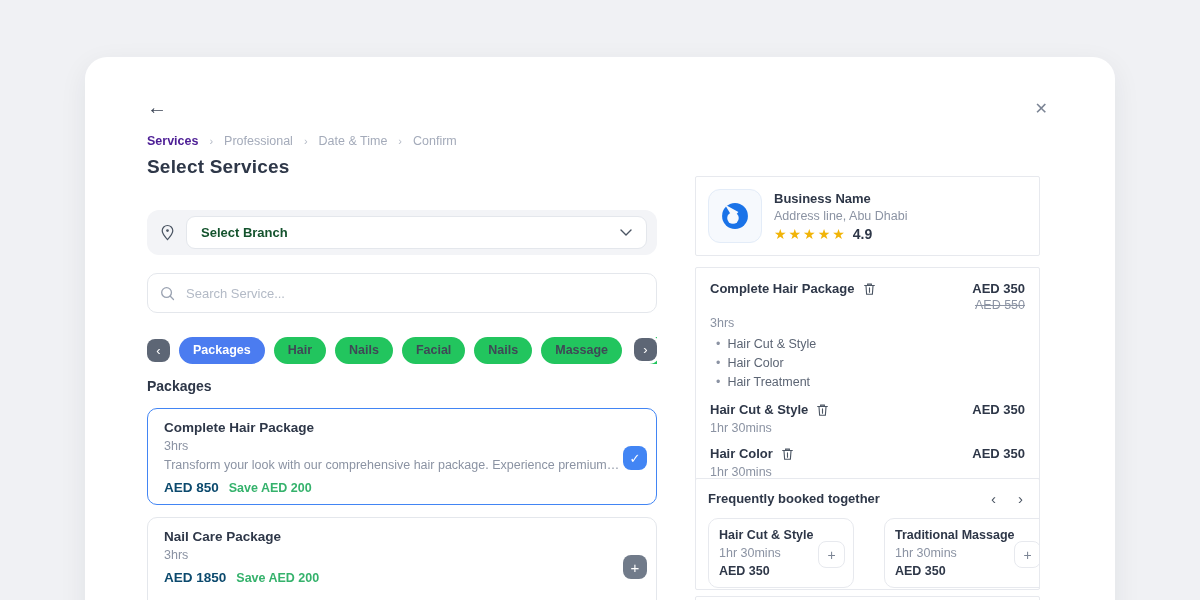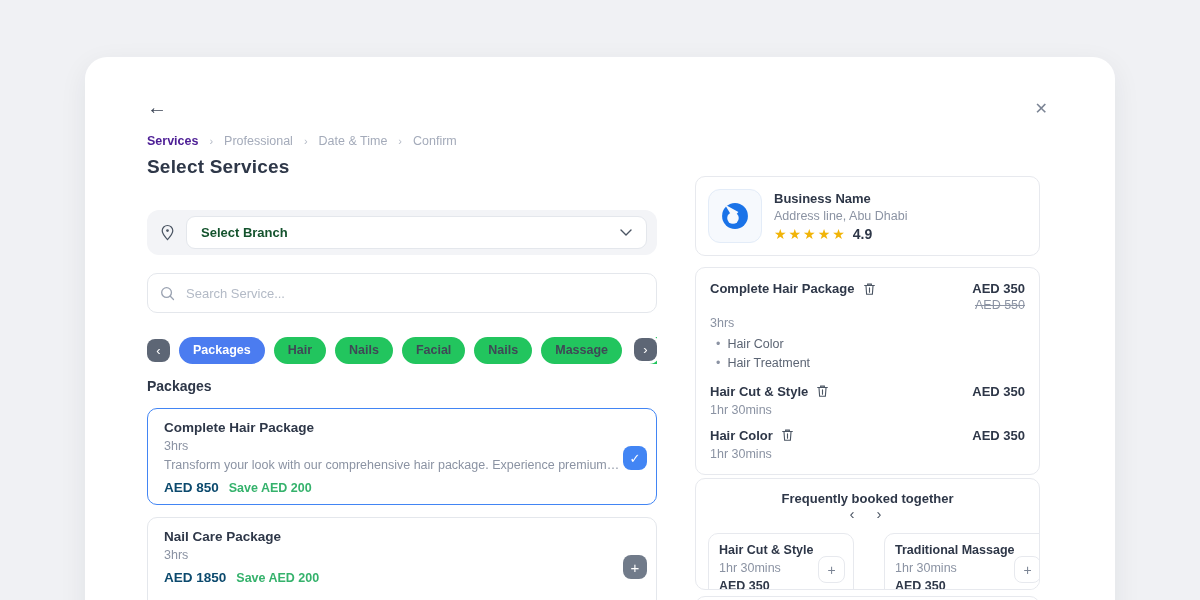--- a/index.html
+++ b/index.html
@@ -42,21 +42,21 @@
   .svc-card.selected{border:1.5px solid #4285f4;}
   .svc-card .name{font-size:13.5px;font-weight:700;color:#2e3748;}
   .svc-card .dur{font-size:12.5px;color:#8b93a3;margin-top:4px;}
   .svc-card .desc{font-size:12.5px;color:#8b93a3;margin-top:5px;max-width:458px;white-space:nowrap;overflow:hidden;text-overflow:ellipsis;}
   .svc-card .price-row{margin-top:8px;display:flex;align-items:baseline;gap:10px;}
   .svc-card .price{font-size:13.5px;font-weight:700;color:#0c4a6e;}
   .svc-card .save{font-size:12.5px;font-weight:600;color:#35b26c;}
   .svc-check{position:absolute;right:9px;top:37px;width:24px;height:24px;border-radius:8px;background:#4285f4;color:#fff;display:flex;align-items:center;justify-content:center;font-size:13px;font-weight:700;cursor:pointer;}
   .svc-add{position:absolute;right:9px;top:37px;width:24px;height:24px;border-radius:8px;background:#717b8a;color:#fff;display:flex;align-items:center;justify-content:center;font-size:15px;cursor:pointer;}
   
-  .panel-card{position:absolute;left:610px;width:345px;background:#fff;border:1px solid #e7e9ee;border-radius:10px;box-sizing:border-box;}
+  .panel-card{position:absolute;left:610px;width:345px;background:#fff;border:1px solid #e7e9ee;border-radius:2px;box-sizing:border-box;}
   .biz-card{top:119px;height:80px;display:flex;align-items:center;gap:12px;padding:12px;}
   .biz-logo{width:52px;height:52px;border-radius:12px;background:#f6f9fd;border:1px solid #e3ecf8;display:flex;align-items:center;justify-content:center;flex:0 0 auto;}
   .biz-name{font-size:13px;font-weight:700;color:#2e3748;}
   .biz-addr{font-size:12.5px;color:#8b93a3;margin-top:3px;}
   .biz-rating{margin-top:3px;display:flex;align-items:center;gap:6px;}
   .stars{color:#f1b408;font-size:14px;letter-spacing:2px;}
   .rating-val{font-size:14px;font-weight:700;color:#2e3748;}
   
   .cart-card{top:210px;min-height:196px;padding:13px 14px;}
   .cart-item{margin-bottom:11px;}
@@ -66,21 +66,21 @@
   .cart-name{font-size:13px;font-weight:700;color:#2e3748;}
   .cart-price{font-size:13px;font-weight:700;color:#2e3748;text-align:right;}
   .cart-oldprice{font-size:12.5px;color:#8b93a3;text-decoration:line-through;text-align:right;margin-top:2px;}
   .cart-dur{font-size:12.5px;color:#8b93a3;margin-top:4px;}
   .cart-includes{list-style:none;margin:5px 0 0 6px;padding:0;}
   .cart-includes li{font-size:12.5px;color:#5c6574;line-height:1.5;}
   .cart-includes li .b{margin-right:7px;color:#8b93a3;}
   .trash-icon{cursor:pointer;display:inline-flex;}
   
   .freq-card{top:421px;height:112px;padding:12px;overflow:hidden;}
-  .freq-head{display:flex;justify-content:space-between;align-items:center;flex-direction:column;}
+  .freq-head{display:flex;justify-content:space-between;align-items:center;}
   .freq-title{font-size:13px;font-weight:700;color:#2e3748;}
   .freq-arrows{display:flex;gap:22px;padding-right:4px;}
   .freq-arrow{font-size:15px;color:#4b5563;cursor:pointer;line-height:1;}
   .freq-row{display:flex;gap:10px;margin-top:12px;}
   .mini-card{position:relative;flex:0 0 auto;border:1px solid #e7e9ee;border-radius:10px;padding:9px 10px;box-sizing:border-box;background:#fff;cursor:pointer;}
   .mini-name{font-size:12.5px;font-weight:700;color:#2e3748;white-space:nowrap;}
   .mini-dur{font-size:12.5px;color:#8b93a3;margin-top:4px;white-space:nowrap;}
   .mini-price{font-size:12.5px;font-weight:700;color:#2e3748;margin-top:4px;white-space:nowrap;}
   .mini-add{position:absolute;right:8px;top:22px;width:25px;height:25px;border-radius:8px;border:1px solid #e7e9ee;background:#fff;color:#7b8494;display:flex;align-items:center;justify-content:center;font-size:14px;cursor:pointer;}
   .sliver-card{top:539px;height:40px;}
@@ -221,20 +221,21 @@
             </svg>
           </span>
         </div>
         <div>
           <div class="cart-price">AED 350</div>
           <div class="cart-oldprice">AED 550</div>
         </div>
       </div>
       <div class="cart-dur">3hrs</div>
       <ul class="cart-includes">
+        <li><span class="b">•</span><span>Hair Cut &amp; Style</span></li>
         <li><span class="b">•</span><span>Hair Color</span></li>
         <li><span class="b">•</span><span>Hair Treatment</span></li>
       </ul>
     </div>
 
     <div class="cart-item">
       <div class="cart-head">
         <div class="cart-name-wrap">
           <span class="cart-name">Hair Cut &amp; Style</span>
           <span class="trash-icon">

